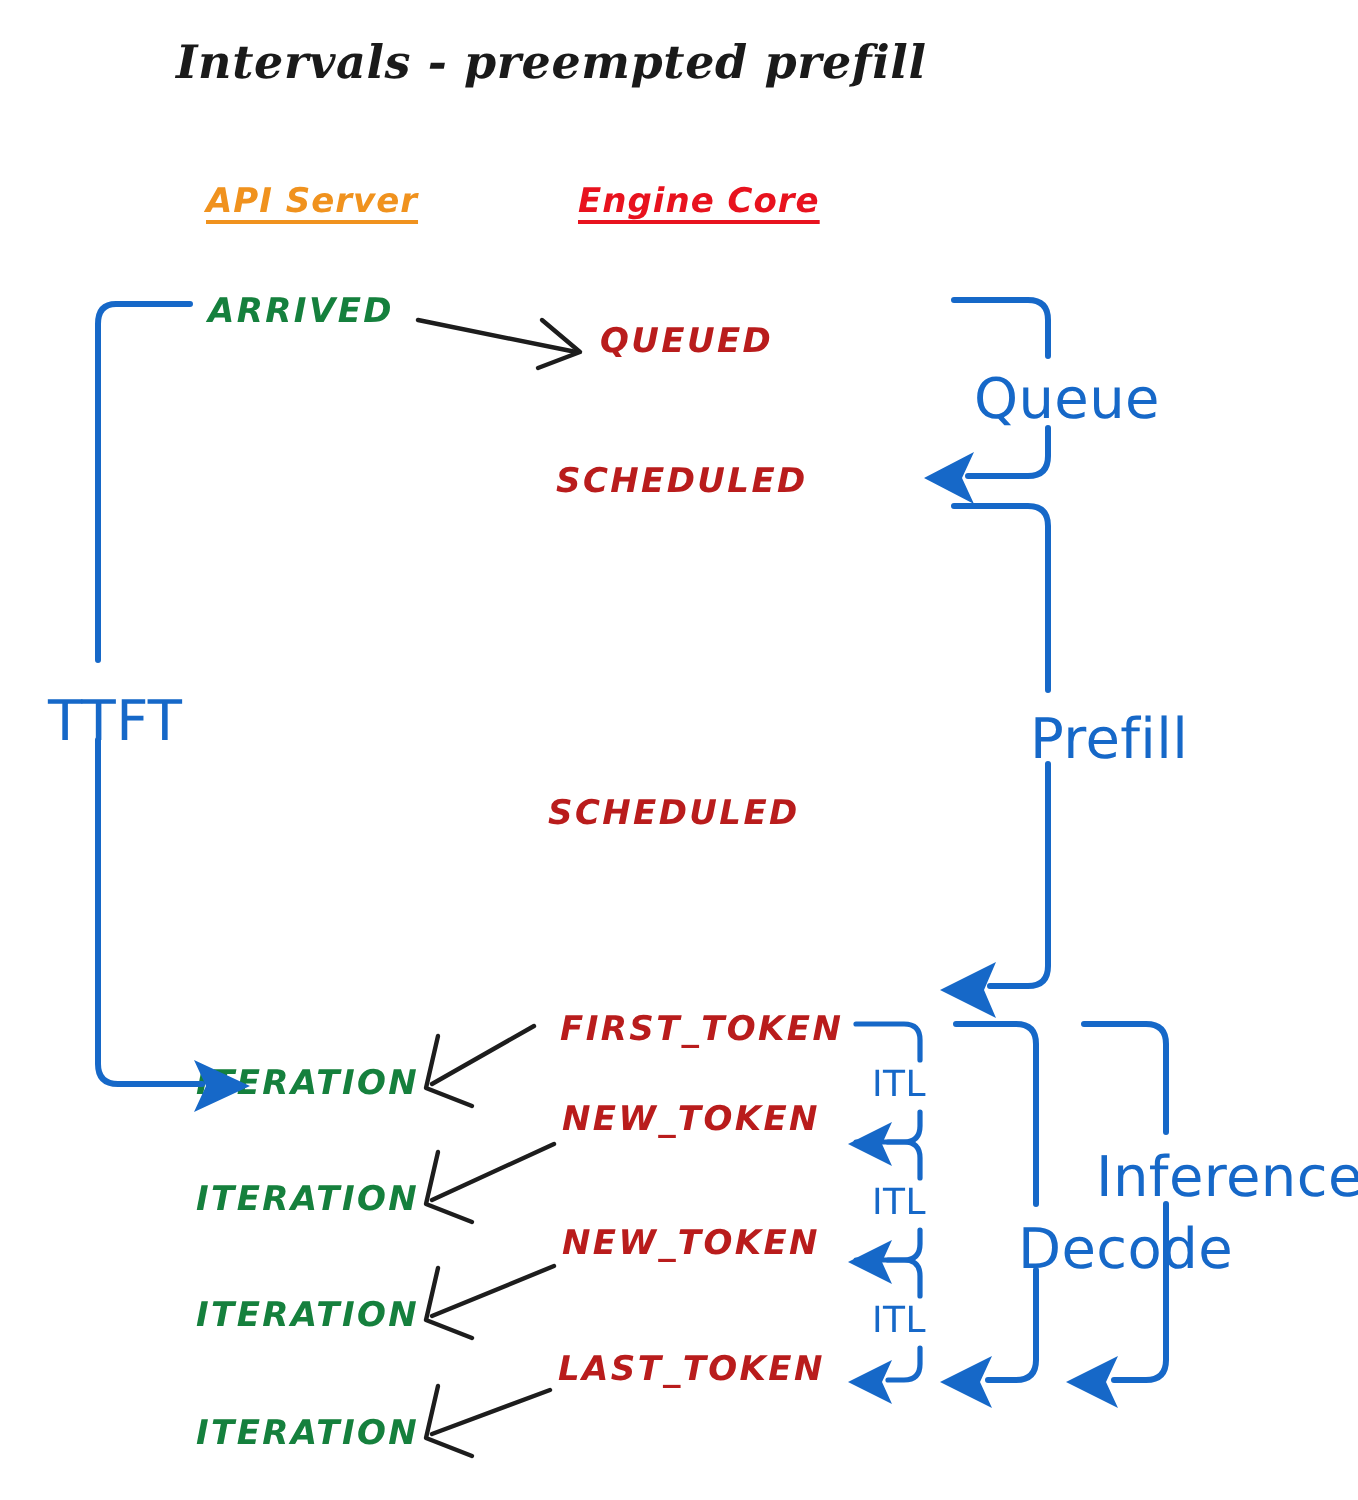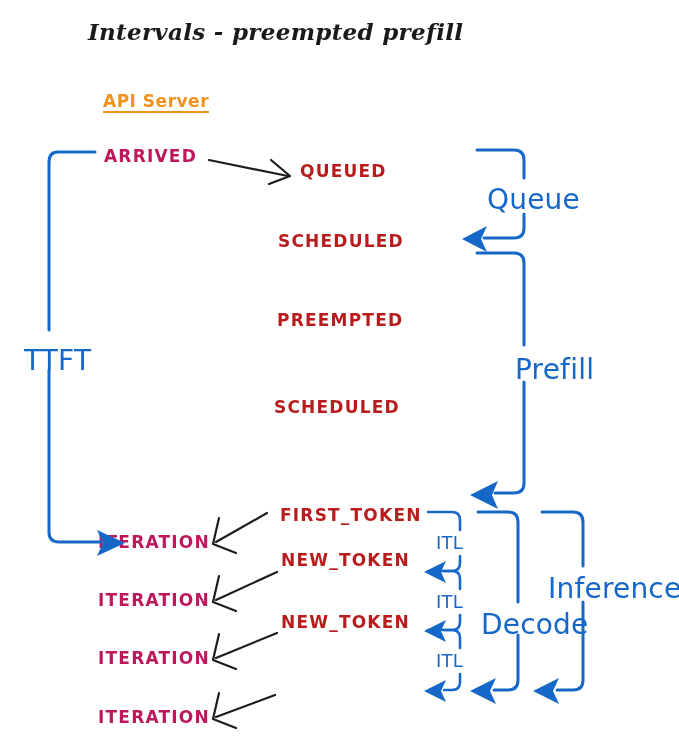--- a/index.html
+++ b/index.html
@@ -8,20 +8,21 @@
     font-family:"DejaVu Sans", sans-serif;
     width:679px;height:750px;overflow:hidden;position:relative;
   }
   #canvas{position:relative;width:679px;height:659px;background:#ffffff;}
 
   .abs{position:absolute;white-space:nowrap;}
 
   
   .hand{
     font-family:"DejaVu Sans", sans-serif;
+    font-style:italic;
     font-weight:700;
     letter-spacing:0.5px;
   }
   .title{
     font-size:23px;
     color:#1a1a1a;
     font-family:"DejaVu Serif", serif;
     font-style:italic;
     font-weight:700;
     letter-spacing:0.3px;
@@ -32,21 +33,21 @@
     text-underline-offset:4px;
     text-decoration-thickness:2px;
   }
   .colhead.api{color:#F0921E;}
   .colhead.engine{color:#E8121E;}
 
   .state{
     font-size:17px;
     letter-spacing:1.2px;
   }
-  .state.orange{color:#be185d;}
+  .state.orange{color:#15803d;}
   .state.red{color:#b91c1c;}
 
   
   .blue-label{
     font-family:"DejaVu Sans", sans-serif;
     font-style:normal;
     font-weight:400;
     color:#1668C8;
     font-size:28px;
     letter-spacing:0.2px;
@@ -61,44 +62,45 @@
   .blkline{fill:none;stroke:#1d1d1d;stroke-width:2.2;stroke-linecap:round;stroke-linejoin:round;}
 </style>
 </head>
 <body>
 
 <div id="canvas">
 
   <div class="abs title" style="left:88px;top:18px;">Intervals - preempted prefill</div>
 
   <div class="abs hand colhead api" style="left:103px;top:91px;">API Server</div>
+  <div class="abs hand colhead engine" style="left:289px;top:91px;">Engine Core</div>
 
   <div class="abs hand state orange" style="left:104px;top:146px;">ARRIVED</div>
   <div class="abs hand state orange" style="left:98px;top:532px;">ITERATION</div>
   <div class="abs hand state orange" style="left:98px;top:590px;">ITERATION</div>
   <div class="abs hand state orange" style="left:98px;top:648px;">ITERATION</div>
   <div class="abs hand state orange" style="left:98px;top:707px;">ITERATION</div>
 
   <div class="abs hand state red" style="left:300px;top:161px;">QUEUED</div>
   <div class="abs hand state red" style="left:278px;top:231px;">SCHEDULED</div>
-  <div class="abs hand state red" style="left:277px;top:310px;">PREEMPTED</div>
   <div class="abs hand state red" style="left:274px;top:397px;">SCHEDULED</div>
   <div class="abs hand state red" style="left:280px;top:505px;">FIRST_TOKEN</div>
   <div class="abs hand state red" style="left:281px;top:550px;">NEW_TOKEN</div>
   <div class="abs hand state red" style="left:281px;top:612px;">NEW_TOKEN</div>
+  <div class="abs hand state red" style="left:279px;top:675px;">LAST_TOKEN</div>
 
   <div class="abs blue-label" style="left:487px;top:183px;">Queue</div>
   <div class="abs blue-label" style="left:495px;top:353px;margin-left:20px;">Prefill</div>
   <div class="abs blue-label" style="left:24px;top:344px;">TTFT</div>
 
   <div class="abs blue-label small" style="left:436px;top:532px;">ITL</div>
   <div class="abs blue-label small" style="left:436px;top:591px;">ITL</div>
   <div class="abs blue-label small" style="left:436px;top:650px;">ITL</div>
 
-  <div class="abs blue-label" style="left:481px;top:608px;">Decode</div>
+  <div class="abs blue-label" style="left:509px;top:608px;">Decode</div>
   <div class="abs blue-label" style="left:548px;top:572px;">Inference</div>
 
   <svg class="overlay" viewBox="0 0 679 750" xmlns="http://www.w3.org/2000/svg">
 
     <g>
       <path class="blkline" d="M209,160 L288,176"></path>
       <path class="blkline" d="M271,160 L290,176 L269,184"></path>
     </g>
 
     <g>

